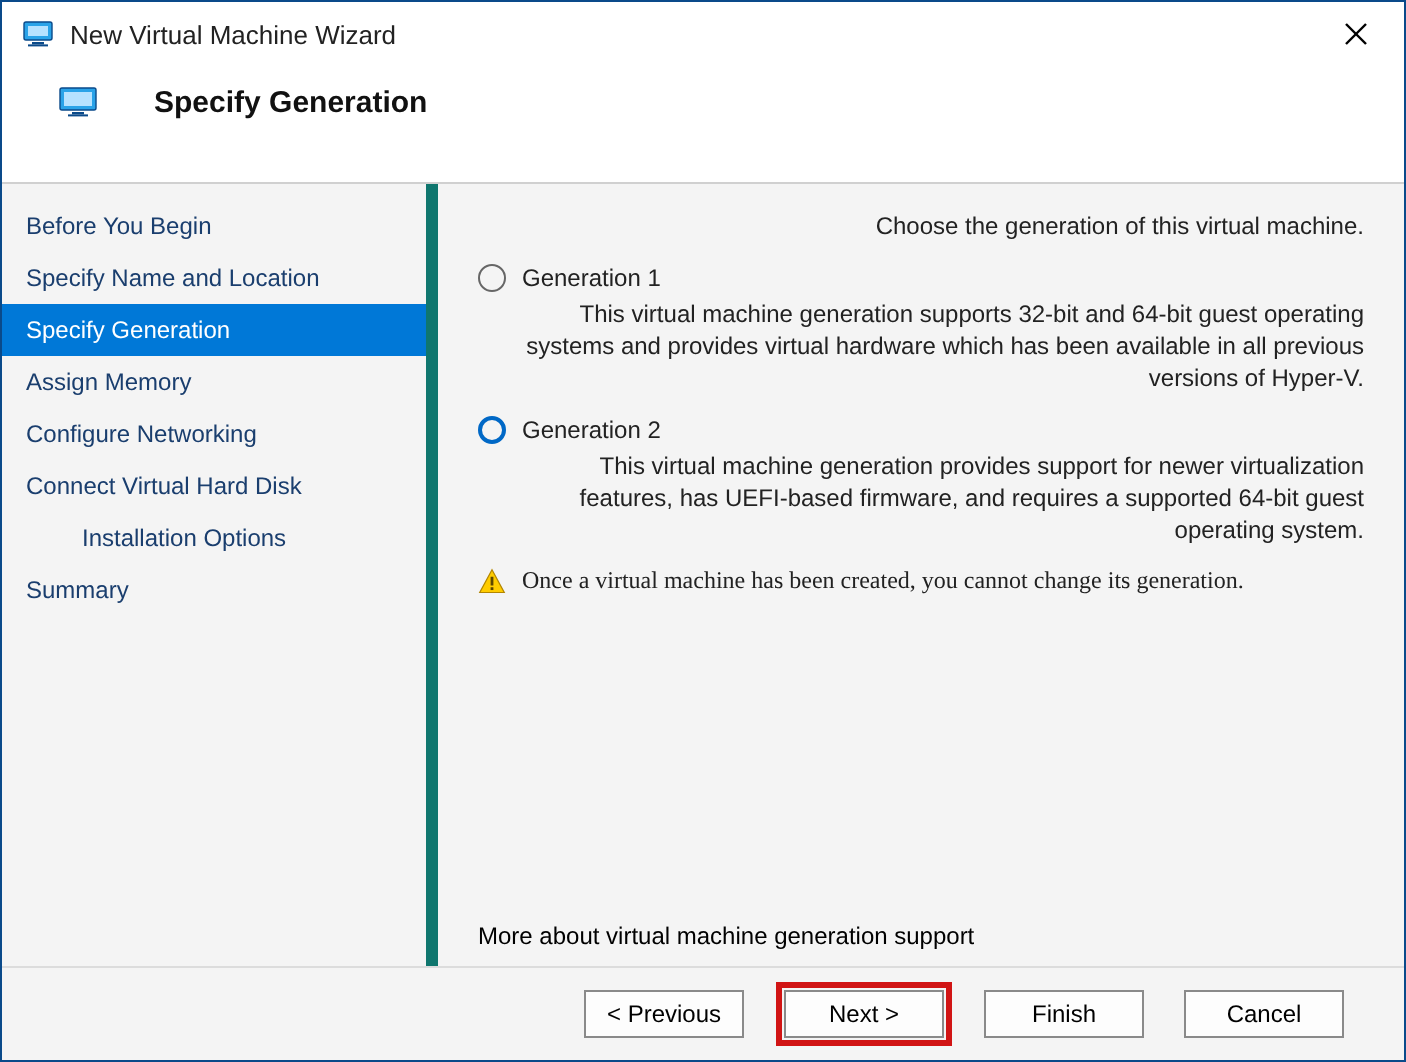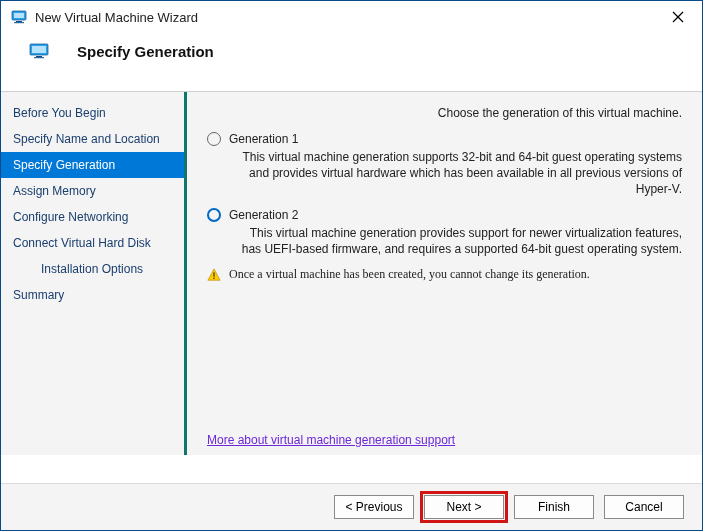--- a/index.html
+++ b/index.html
@@ -66,23 +66,23 @@
     color: #111;
     margin-top: -22px;
   }
   .body-area {
     flex: 1;
     display: flex;
     background: #f4f4f4;
     min-height: 0;
   }
   .sidebar {
-    width: 186px;
-    box-sizing: border-box;
-    border-right: 3px solid #0f766e;
+    width: 218px;
+    box-sizing: border-box;
+    border-right: 6px solid #0f766e;
     padding-top: 8px;
     background: #f4f4f4;
   }
   .side-item {
     padding: 4px 10px 4px 12px;
     font-size: 12px;
     color: #1a3e6e;
     cursor: pointer;
     line-height: 1.5;
   }
@@ -153,36 +153,34 @@
     font-family: Liberation Serif, serif;
   }
   .warn-icon {
     width: 14px;
     height: 14px;
     margin-right: 8px;
     flex: 0 0 auto;
     margin-top: 1px;
   }
   .link {
-    color: #6d28d9;
-    text-decoration: underline;
+    color: #000000;
     cursor: pointer;
     font-size: 12px;
     margin-top: 8px;
   }
   .footer {
     height: 46px;
     display: flex;
     align-items: center;
     justify-content: flex-end;
-    padding: 0 18px;
+    padding: 0 30px;
     border-top: 1px solid #dcdcdc;
     background: #f4f4f4;
-    gap: 10px;
-    margin-top: 28px;
+    gap: 20px;
   }
   .btn {
     min-width: 80px;
     height: 24px;
     border: 1px solid #8a8a8a;
     background: #fdfdfd;
     font-size: 12px;
     display: flex;
     align-items: center;
     justify-content: center;

